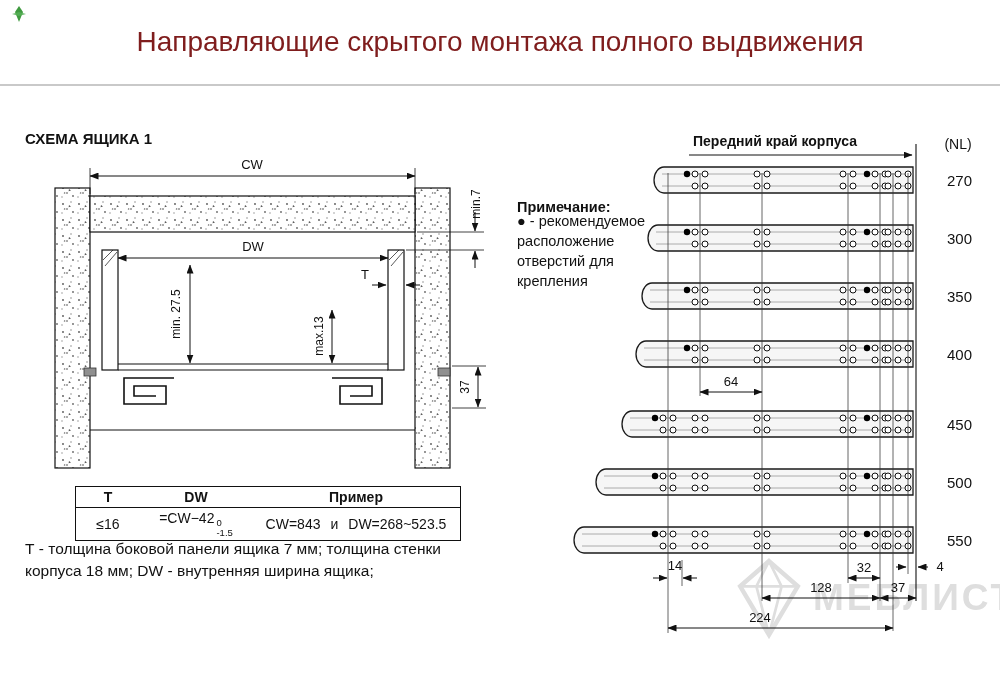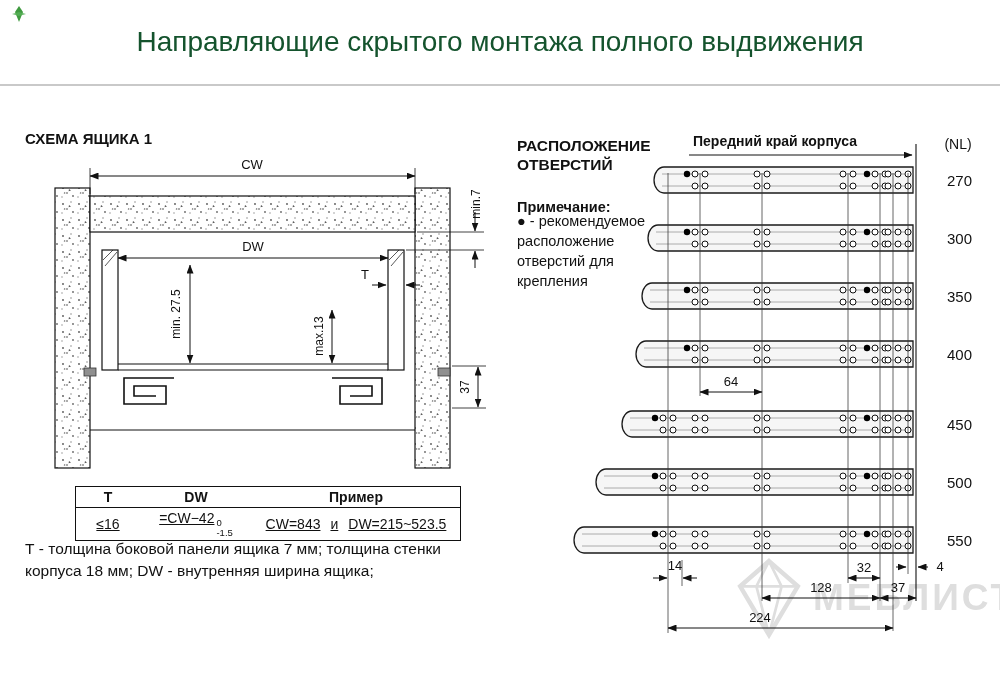--- a/index.html
+++ b/index.html
@@ -1,26 +1,26 @@
 <!DOCTYPE html>
 <html><head>
 <meta charset="utf-8">
 <style>
   html,body{margin:0;padding:0;background:#fff;}
   .page{position:relative;width:1000px;height:694px;background:#fff;overflow:hidden;
         font-family:"Liberation Sans",sans-serif;color:#111;}
   .abs{position:absolute;}
   .title{position:absolute;left:0;top:26px;width:1000px;text-align:center;
-         font-size:28px;color:#14532d;}
+         font-size:28px;color:#7f1d1d;}
   .divider{position:absolute;left:0;top:84px;width:1000px;height:2px;background:#c9c9c9;}
   .h-left{position:absolute;left:25px;top:130px;font-size:15px;font-weight:bold;}
   .spec-table{position:absolute;left:75px;top:486px;border-collapse:collapse;
               font-size:14px;border:1.5px solid #111;}
   .spec-table th{border-bottom:1.5px solid #111;font-weight:bold;padding:1px 6px;height:18px;}
-  .spec-table td{padding:2px 6px;height:22px;text-align:center;white-space:nowrap;text-decoration:underline;}
+  .spec-table td{padding:2px 6px;height:22px;text-align:center;white-space:nowrap;}
   .col-t{width:52px;} .col-dw{width:100px;} .col-ex{width:196px;}
   .tol{display:inline-flex;flex-direction:column;font-size:9.5px;line-height:1.05;
        vertical-align:-3px;margin-left:2px;text-align:left;}
   .and-sep{margin:0 10px;}
   .footnote{position:absolute;left:25px;top:538px;font-size:15.5px;line-height:1.42;}
   .r-title{position:absolute;left:517px;top:136px;font-size:15.5px;font-weight:bold;line-height:1.25;}
   .r-note-h{position:absolute;left:517px;top:199px;font-size:14.5px;font-weight:bold;}
   .r-note{position:absolute;left:517px;top:211px;width:142px;font-size:14.5px;line-height:1.38;}
   .watermark{position:absolute;left:733px;top:556px;display:flex;align-items:center;gap:8px;}
   .watermark-text{font-size:37px;font-weight:bold;color:#dedede;letter-spacing:3px;}
@@ -123,34 +123,30 @@
       <th class="col-t">T</th>
       <th class="col-dw">DW</th>
       <th class="col-ex">Пример</th>
     </tr>
     <tr>
       <td>≤16</td>
       <td><span>=CW−42</span><span class="tol">
               <span>0</span>
               <span>-1.5</span>
             </span></td>
-      <td><span>CW=843</span><span class="and-sep">и</span><span>DW=215~523.5</span></td>
+      <td><span>CW=843</span><span class="and-sep">и</span><span>DW=268~523.5</span></td>
     </tr>
   </tbody>
     </table>
 
   <div class="footnote">
     <div>Т - толщина боковой панели ящика 7 мм; толщина стенки</div>
     <div>корпуса 18 мм; DW - внутренняя ширина ящика;</div>
   </div>
 
-  <div class="r-title">
-    <div>РАСПОЛОЖЕНИЕ</div>
-    <div>ОТВЕРСТИЙ</div>
-  </div>
   <div class="r-note-h">Примечание:</div>
   <div class="r-note">● - рекомендуемое расположение отверстий для крепления</div>
 
   <div class="watermark">
     <svg width="72" height="84" viewBox="0 0 80 90">
       <path d="M40 4 L72 32 L40 86 L8 32 Z" fill="none" stroke="#dedede" stroke-width="5"></path>
       <path d="M8 32 H72 M40 4 L26 32 L40 86 M40 4 L54 32 L40 86" fill="none" stroke="#dedede" stroke-width="3"></path>
     </svg>
     <span class="watermark-text">МЕБЛИСТ</span>
   </div>

